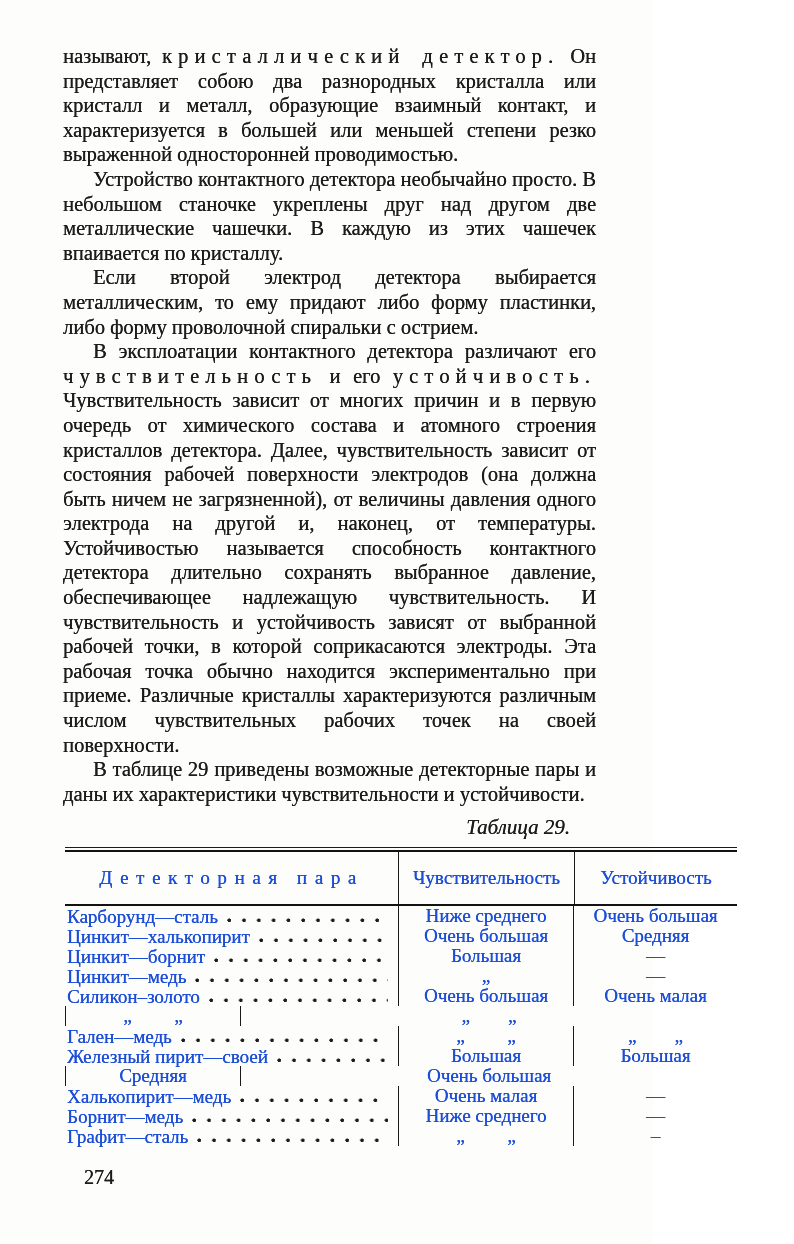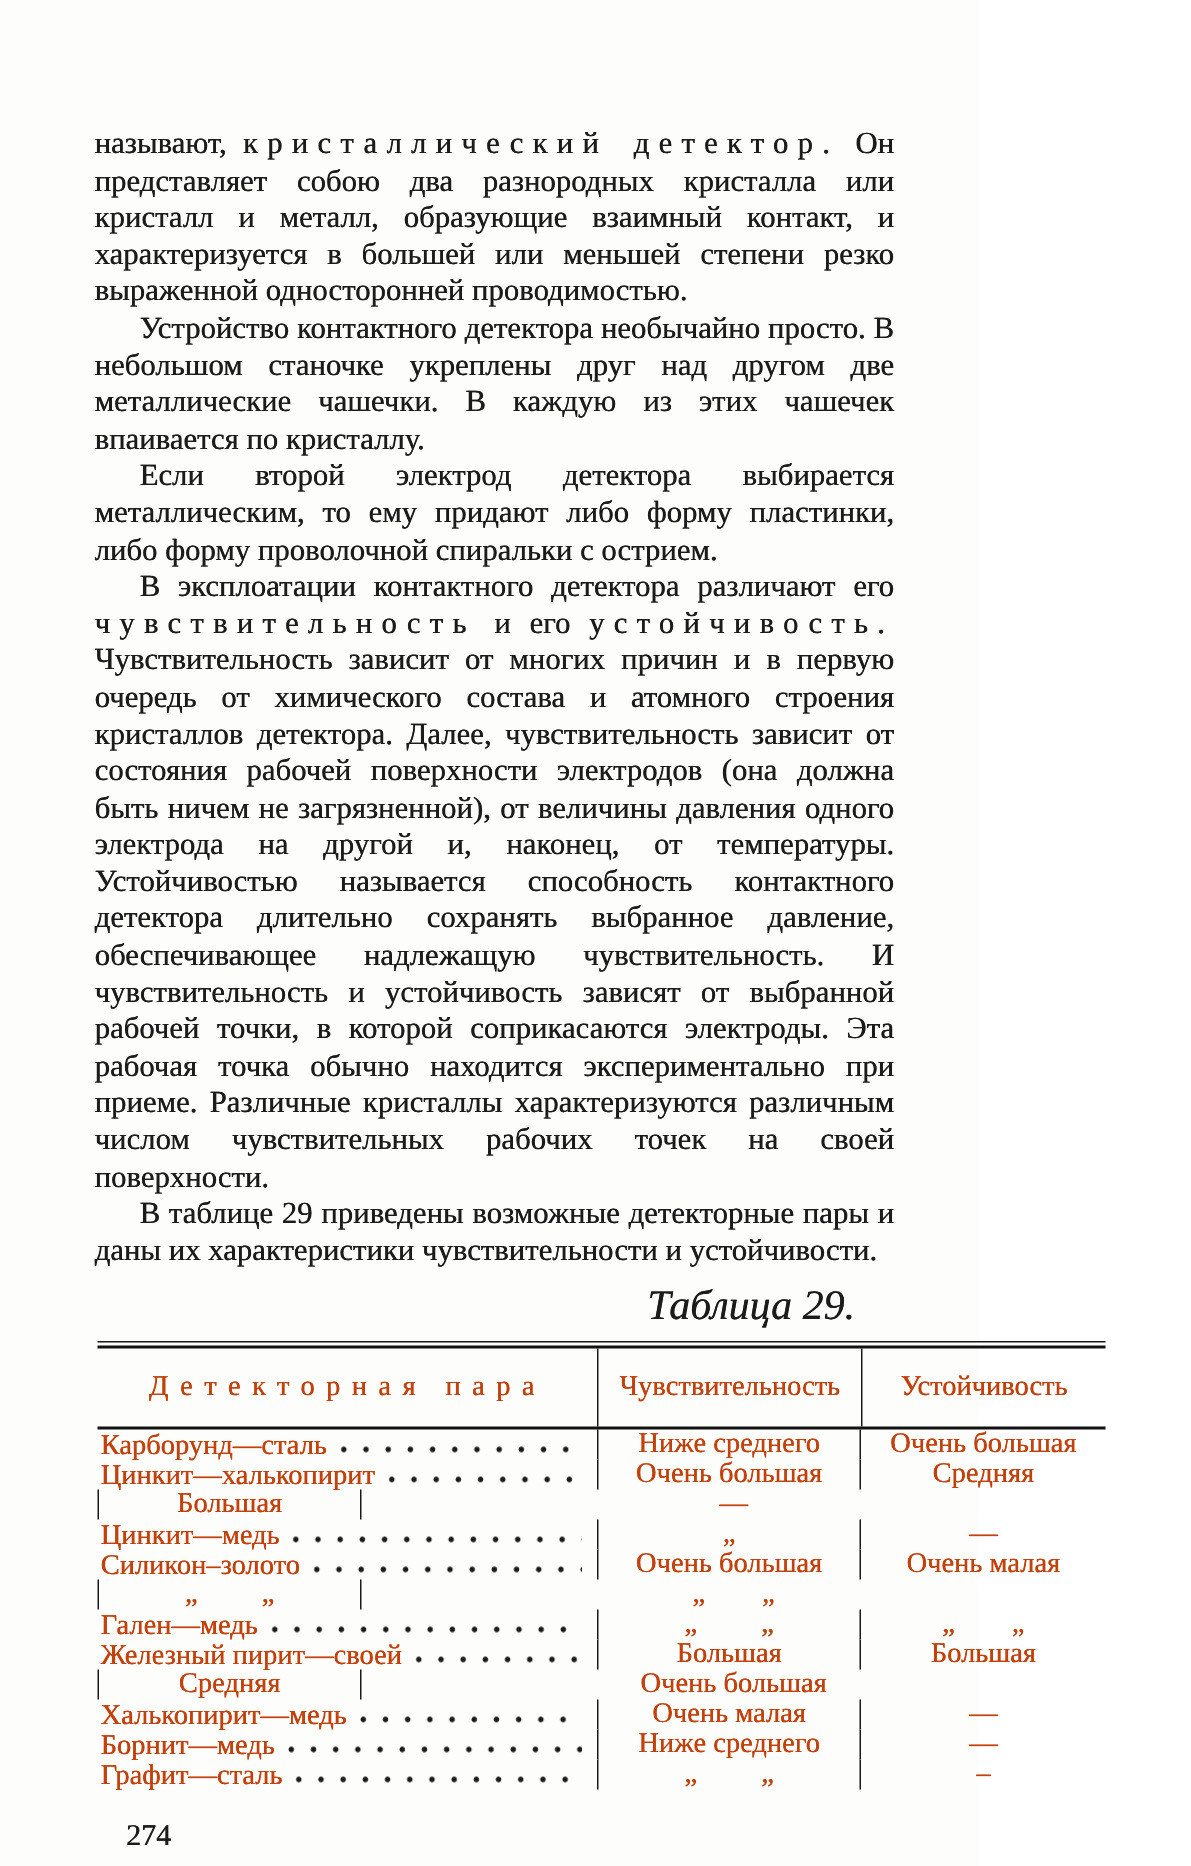--- a/index.html
+++ b/index.html
@@ -7,40 +7,40 @@
     width:794px; height:1244px;
     background:#ffffff;
     font-family:"Liberation Serif","DejaVu Serif",serif;
     color:#1c1c1c;
     overflow:hidden;
   }
   .page {
     box-sizing:border-box;
     width:653px; height:1244px;
     background:#fdfdfb;
-    padding:84px 57px 0 63px;
+    padding:44px 57px 0 63px;
   }
   .body-text {
     margin:0;
     font-size:20.5px;
     line-height:24.6px;
     text-align:justify;
     text-indent:30px;
     text-shadow:0.25px 0 0 currentColor;
   }
   .body-text.no-indent { text-indent:0; }
   .sp { letter-spacing:0.30em; }
   .tbl-caption {
     margin:9px 26px 7px 0;
     text-align:right;
     font-style:italic;
-    font-size:28px;
+    font-size:21px;
     text-shadow:0.2px 0 0 currentColor;
   }
-  .tbl { width:672px; margin-left:2px; color:#c2410c; }
+  .tbl { width:672px; margin-left:2px; color:#1d4ed8; }
   .rule-top { height:1.5px; border-top:1.3px solid #1a1a1a; border-bottom:2.6px solid #121212; }
   .rule-mid { border-top:2.3px solid #121212; }
   .hdr { display:flex; height:52px; }
   .hdr > div {
     display:flex; align-items:center; justify-content:center;
     font-size:19px; text-shadow:0.25px 0 0 currentColor;
   }
   .c1 { width:333px; }
   .c2 { width:175px; }
   .c3 { flex:1; }
@@ -102,20 +102,24 @@
         </div>
         <div class="trow">
           <div class="c1">
             <span class="pname">Цинкит—халькопирит</span>
             <span class="leader"></span>
           </div>
           <div class="c2">Очень большая</div>
           <div class="c3">Средняя</div>
         </div>
         <div class="trow">
+          <div class="c1">
+            <span class="pname">Цинкит—борнит</span>
+            <span class="leader"></span>
+          </div>
           <div class="c2">Большая</div>
           <div class="c3">—</div>
         </div>
         <div class="trow">
           <div class="c1">
             <span class="pname">Цинкит—медь</span>
             <span class="leader"></span>
           </div>
           <div class="c2">„</div>
           <div class="c3">—</div>

